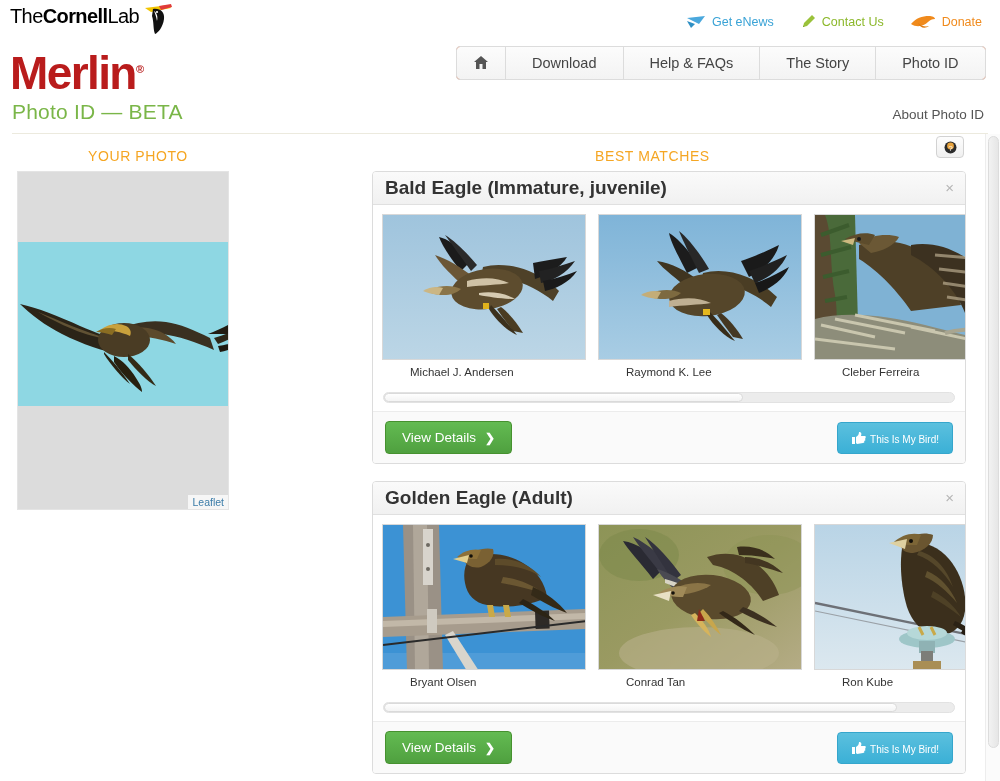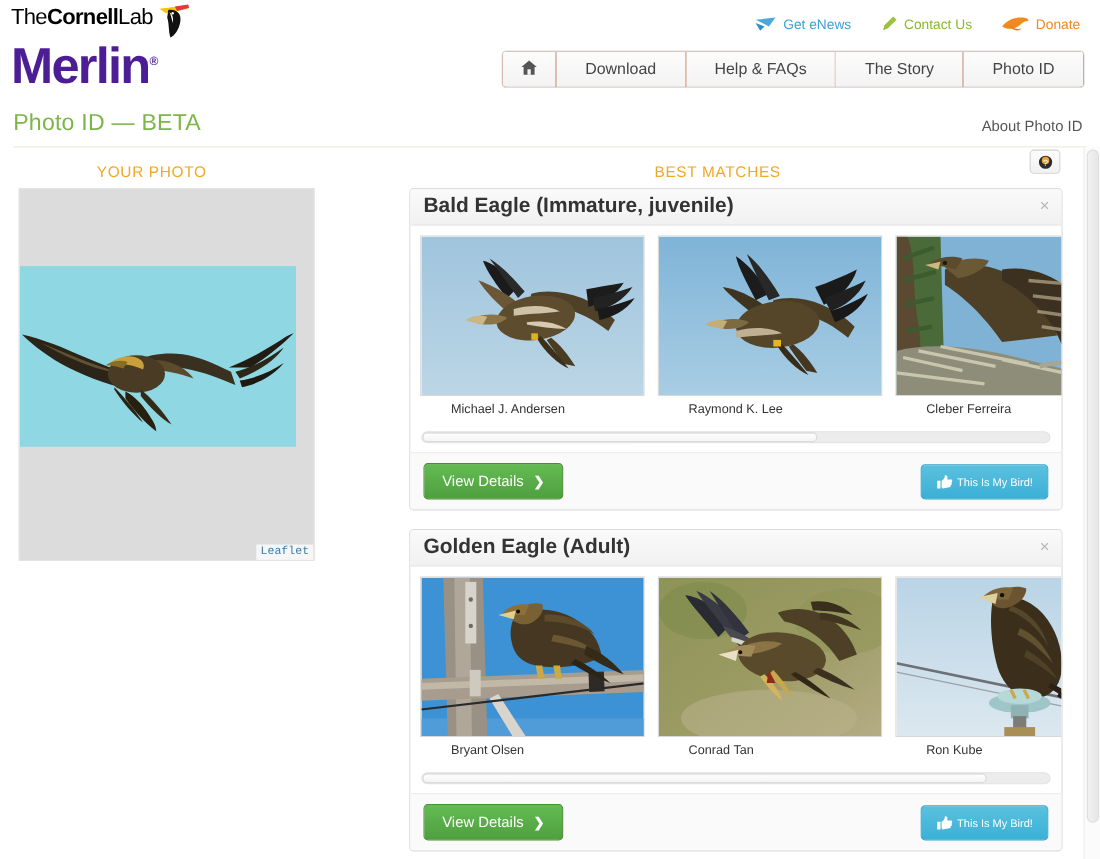--- a/index.html
+++ b/index.html
@@ -27,22 +27,22 @@
   
   .logo { position: absolute; left: 10px; top: 6px; width: 330px; }
   .logo-top { display:flex; align-items:flex-start; }
   .logo-cornell {
     font-size: 20px; letter-spacing: -0.6px; color:#000;
     font-family: "Liberation Sans", sans-serif; line-height: 1;
   }
   .logo-cornell b { font-weight: 700; }
   .logo-cornell span.light { font-weight: 400; }
   .logo-merlin {
-    font-size: 46px; font-weight: 700; color:#4c1d95; line-height: 0.95;
-    letter-spacing: -1.6px; margin-top: 2px; position: relative; display:inline-block;
+    font-size: 46px; font-weight: 700; color:#b91c1c; line-height: 0.95;
+    letter-spacing: -1.6px; margin-top: 16px; position: relative; display:inline-block;
   }
   .logo-merlin sup { font-size: 11px; vertical-align: super; letter-spacing: 0; }
 
   
   .mainnav {
     position: absolute; left: 456px; top: 46px;
     display: flex; border: 1px solid #dcdcdc; border-radius: 4px; overflow: hidden;
     background: #c2410c;
   }
   .nav-item {
@@ -81,22 +81,22 @@
   .help-btn {
     position: absolute; right: 36px; top: 136px;
     width: 28px; height: 22px; border: 1px solid #d2d2d2; border-radius: 4px;
     background: linear-gradient(#fdfdfd,#f0f0f0);
     display:flex; align-items:center; justify-content:center; cursor: pointer;
   }
 
   
   .photo-panel {
     position: absolute; left: 17px; top: 171px;
-    width: 269px; height: 339px;
-    background: #dcdcdc; border: 1px solid #e4e4e4; overflow: hidden; font-family: Liberation Mono, monospace;
+    width: 212px; height: 339px;
+    background: #dcdcdc; border: 1px solid #e4e4e4; overflow: hidden;
   }
   .photo-band {
     position: absolute; left: 0; top: 70px; width: 251px; height: 164px;
     background: #8ed7e3;
   }
   .leaflet-credit {
     position: absolute; right: 0; bottom: 0;
     background: rgba(255,255,255,0.75);
     font-size: 10.5px; color: #3b7ca8; padding: 1px 4px; cursor: pointer;
   }

